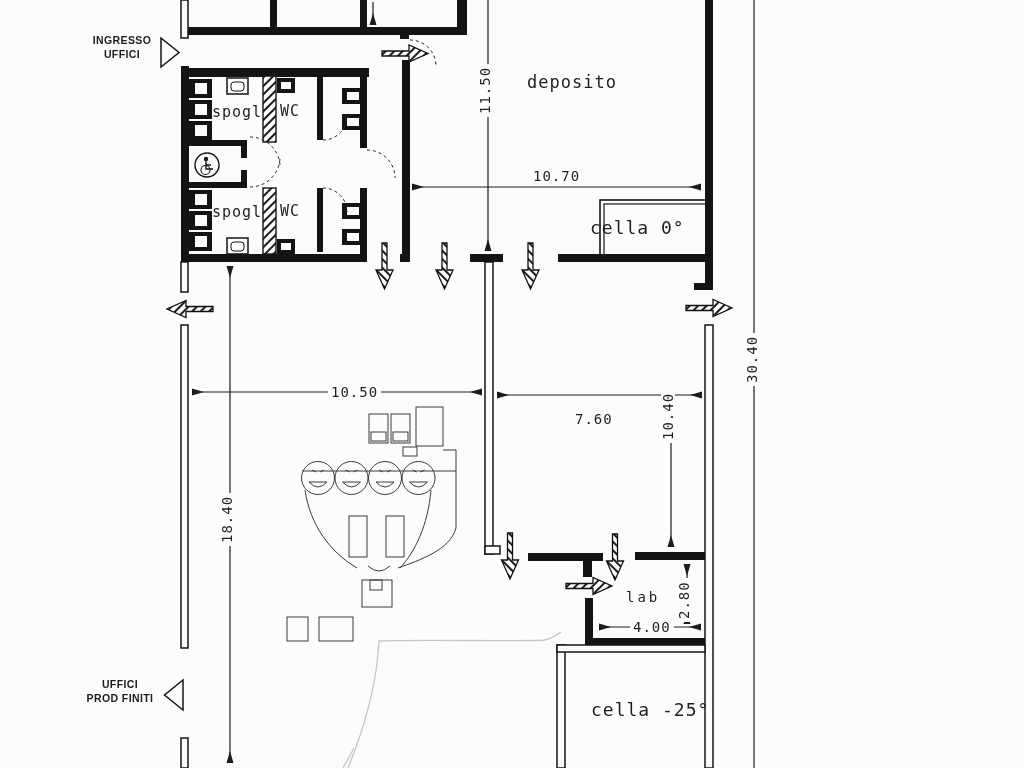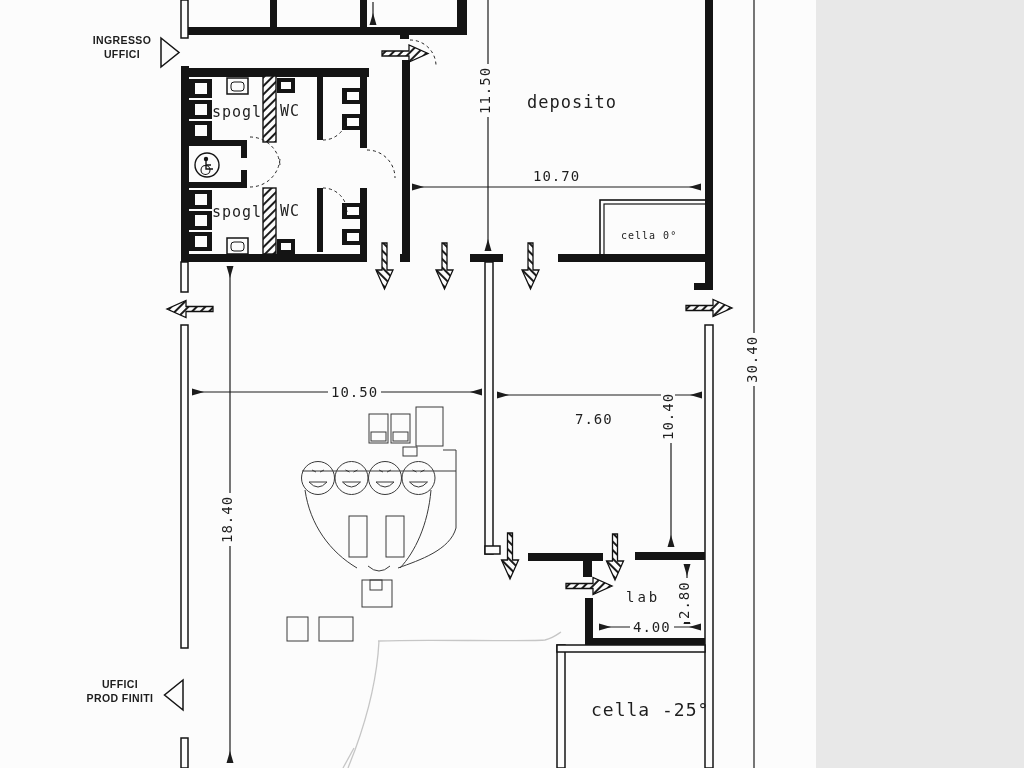--- a/index.html
+++ b/index.html
@@ -1,16 +1,16 @@
 <!DOCTYPE html>
 <html><head>
 <meta charset="utf-8">
 <style>
   html,body{margin:0;padding:0;background:#e8e8e8;}
-  .sheet{position:relative;width:816px;height:768px;background:#fcfcfc;overflow:hidden;
+  .sheet{position:relative;width:1024px;height:768px;background:#fcfcfc;overflow:hidden;
          font-family:"Liberation Sans",sans-serif;}
   svg{position:absolute;left:0;top:0;}
   .lbl{position:absolute;font-family:"DejaVu Sans Mono",monospace;color:#1e1e1e;
        white-space:nowrap;line-height:1;}
   .room{letter-spacing:1px;}
   .dim{font-size:14px;letter-spacing:1px;background:#fcfcfc;padding:0 3px;}
   .rot{transform:rotate(-90deg);transform-origin:0 0;}
   .gate{position:absolute;font-family:"Liberation Sans",sans-serif;font-weight:bold;
         font-size:10.5px;letter-spacing:.4px;color:#1d1d1d;text-align:center;line-height:1.3;}
 </style>
@@ -211,22 +211,22 @@
 
 <div class="gate" style="left:84px;top:34px;width:76px;">
   <div>INGRESSO</div>
   <div>UFFICI</div>
 </div>
 <div class="gate" style="left:78px;top:678px;width:84px;">
   <div>UFFICI</div>
   <div>PROD FINITI</div>
 </div>
 
-<span class="lbl room" style="left:527px;top:74px;font-size:17px;margin-top:20px;">deposito</span>
-<span class="lbl room" style="left:621px;top:219px;font-size:10px;margin-top:12px;">cella 0°</span>
+<span class="lbl room" style="left:527px;top:74px;font-size:17px;">deposito</span>
+<span class="lbl room" style="left:590px;top:219px;font-size:18px;">cella 0°</span>
 <span class="lbl room" style="left:212px;top:105px;font-size:15px;">spogl</span>
 <span class="lbl room" style="left:280px;top:104px;font-size:15px;">WC</span>
 <span class="lbl room" style="left:212px;top:205px;font-size:15px;">spogl</span>
 <span class="lbl room" style="left:280px;top:204px;font-size:15px;">WC</span>
 <span class="lbl room" style="left:626px;top:590px;font-size:14px;letter-spacing:3px;">lab</span>
 <span class="lbl room" style="left:591px;top:701px;font-size:18px;">cella -25°</span>
 
 <span class="lbl dim" style="left:328px;top:385px;">10.50</span>
 <span class="lbl dim" style="left:572px;top:412px;">7.60</span>
 <span class="lbl dim" style="left:530px;top:169px;">10.70</span>

